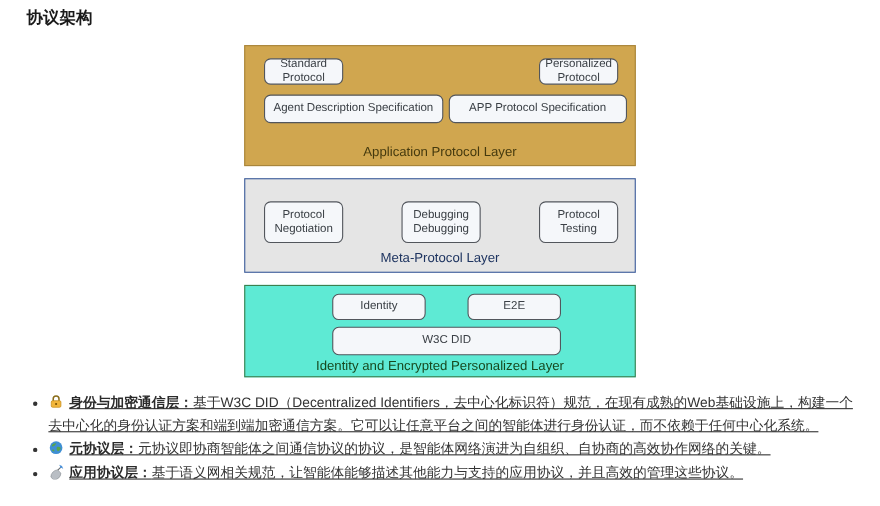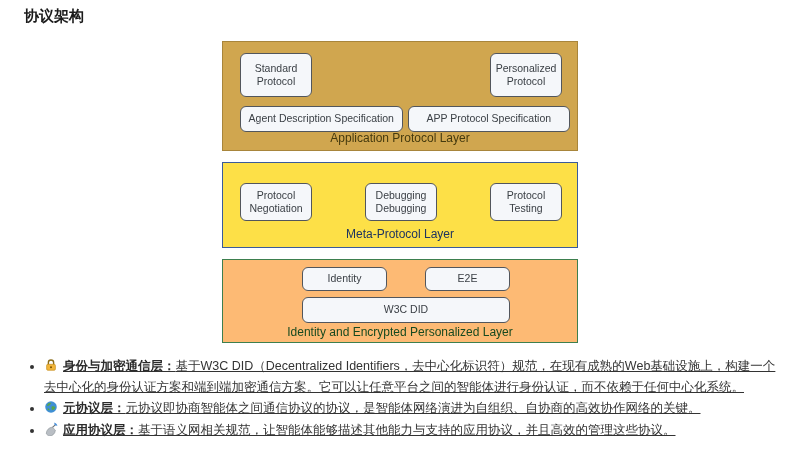--- a/index.html
+++ b/index.html
@@ -38,21 +38,21 @@
     background: #f5f7fa;
     border: 1px solid #52565c;
     border-radius: 6px;
     color: #3b4046;
     font-size: 10.5px;
     line-height: 1.25;
     display: flex; align-items: center; justify-content: center;
     text-align: center;
     padding: 0 2px;
   }
-  .pbox.tall  { width: 72px; height: 44px; }
+  .pbox.tall  { width: 72px; height: 24px; }
   .pbox.mtall { width: 72px; height: 38px; }
   .pbox.wide  { flex: 1; height: 26px; }
 
   .ident-inner { width: 208px; margin: 7px auto 0 79px; }
   .ident-row1 { display: flex; justify-content: space-between; }
   .pbox.small { width: 85px; height: 24px; }
   .pbox.did   { width: 208px; height: 26px; margin-top: 6px; }
 
   .layer-label {
     position: absolute; left: 0; right: 0; bottom: 4px;
@@ -92,30 +92,30 @@
         <div class="pbox tall">Standard Protocol</div>
         <div class="pbox tall">Personalized Protocol</div>
       </div>
       <div class="box-row row-2">
         <div class="pbox wide">Agent Description Specification</div>
         <div class="pbox wide">APP Protocol Specification</div>
       </div>
       <div class="layer-label label-app">Application Protocol Layer</div>
     </div>
 
-    <div class="layer layer-meta" style="background-color: #fde047;">
+    <div class="layer layer-meta" style="background-color: #e5e5e5;">
       <div class="box-row row-3">
         <div class="pbox mtall">Protocol Negotiation</div>
         <div class="pbox mtall">Debugging Debugging</div>
         <div class="pbox mtall">Protocol Testing</div>
       </div>
       <div class="layer-label label-meta">Meta-Protocol Layer</div>
     </div>
 
-    <div class="layer layer-ident" style="background-color: #fdba74;">
+    <div class="layer layer-ident" style="background-color: #5eead4;">
       <div class="ident-inner">
         <div class="ident-row1">
           <div class="pbox small">Identity</div>
           <div class="pbox small">E2E</div>
         </div>
         <div class="pbox did">W3C DID</div>
       </div>
       <div class="layer-label label-ident">Identity and Encrypted Personalized Layer</div>
     </div>
 

